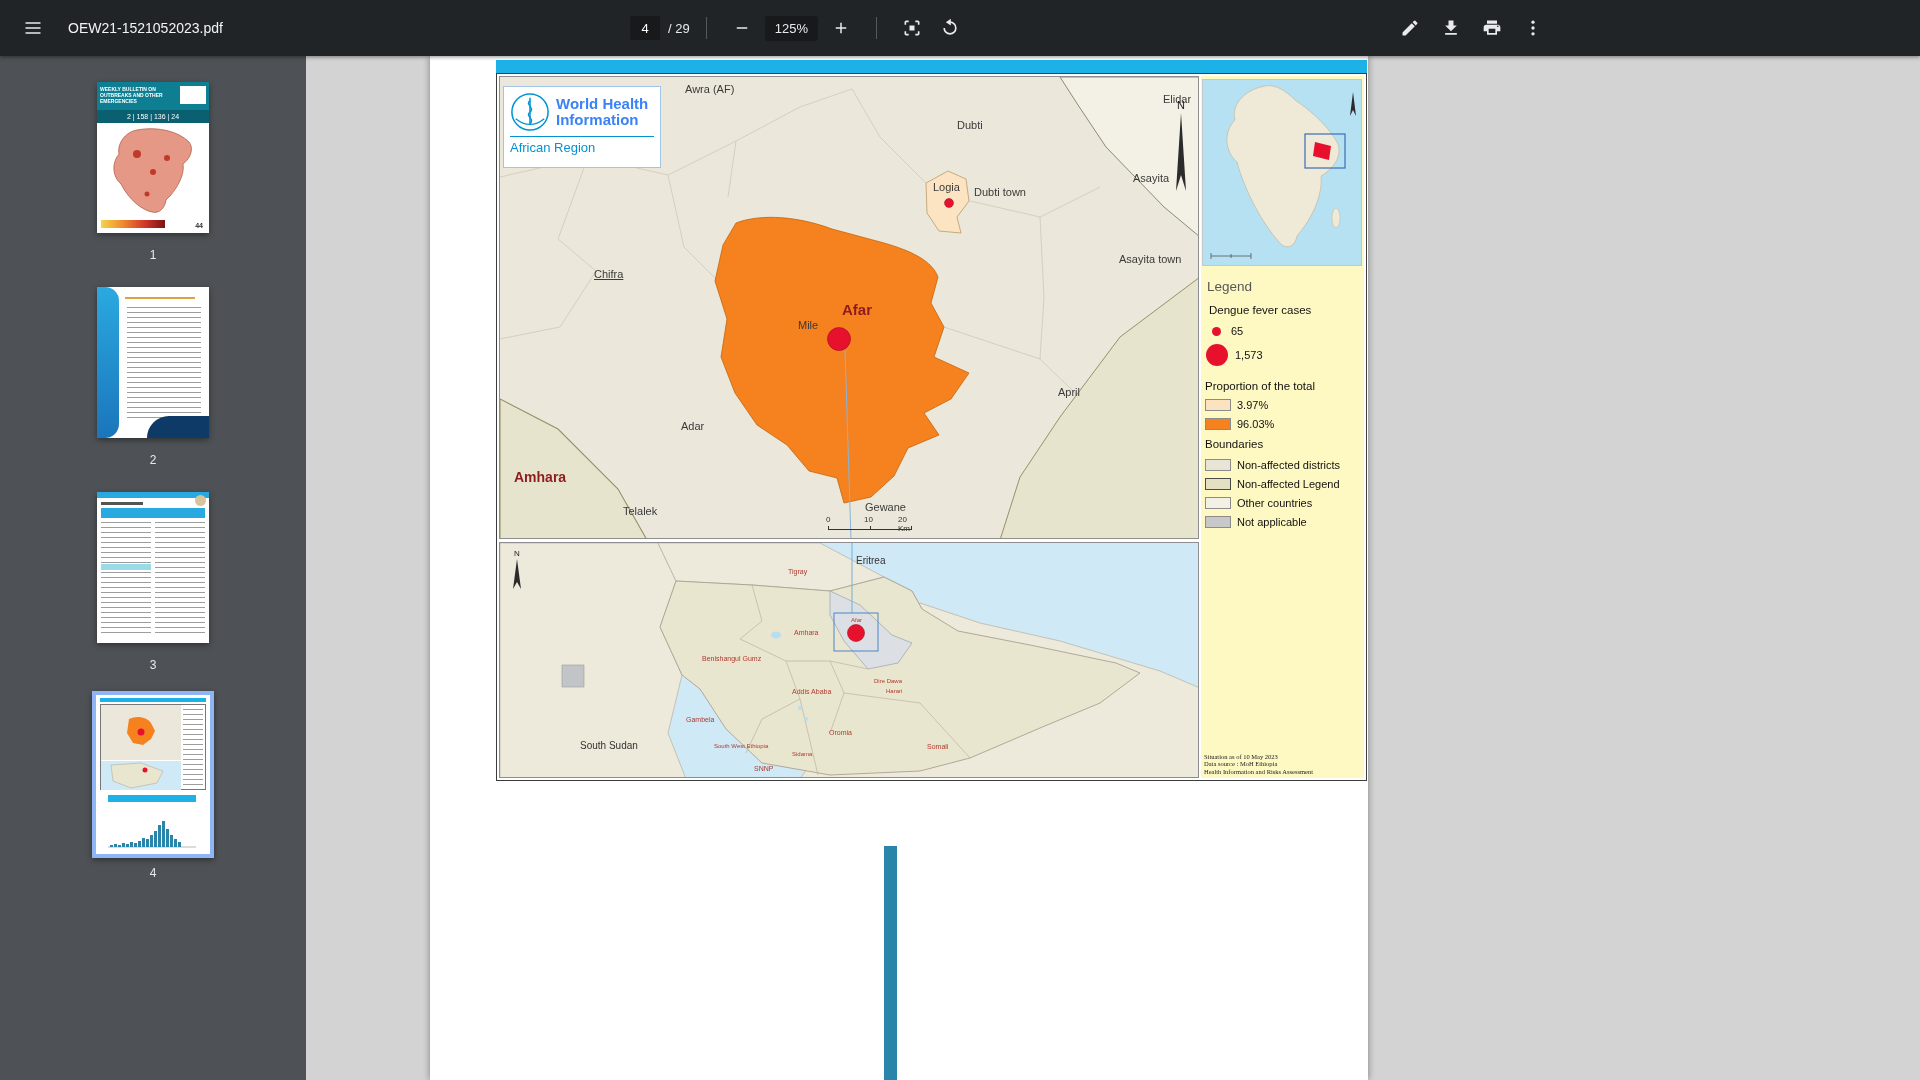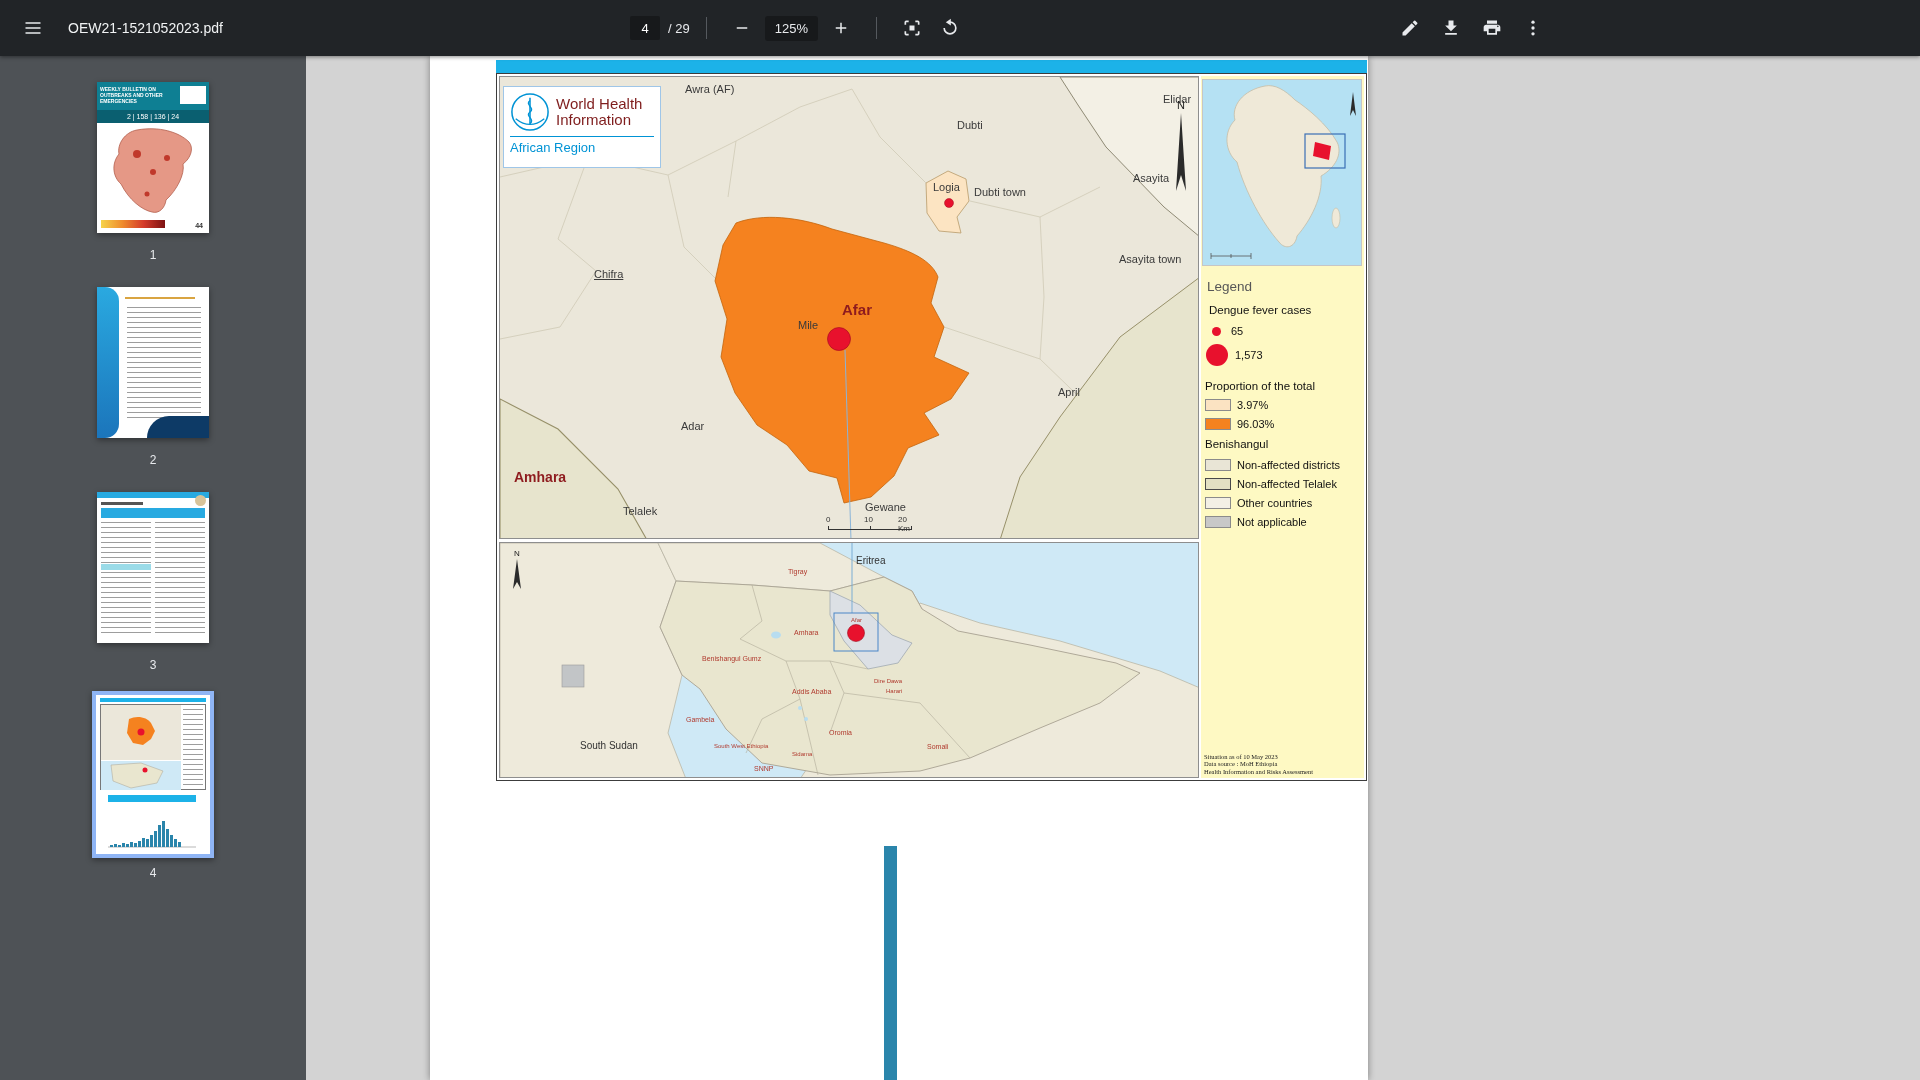--- a/index.html
+++ b/index.html
@@ -60,21 +60,21 @@
   .ml { position:absolute; font-size:11px; color:#3a3a3a; white-space:nowrap; }
   .ml.region { font-weight:bold; color:#8e1b1e; font-size:15px; }
   .ml.region2 { font-weight:bold; color:#8e1b1e; font-size:14px; }
   .bl { position:absolute; font-size:7px; color:#b03a2e; white-space:nowrap; }
   .bl.country { font-size:10px; color:#333; }
   .bl.tiny { font-size:6px; }
 
   .wholabel { position:absolute; left:3px; top:9px; width:158px; height:82px; background:#fff;
               border:1px solid #9fc6e8; padding:5px 6px; }
   .whorow { display:flex; align-items:center; gap:6px; }
-  .whotext { font-size:15px; line-height:16px; font-weight:normal; color:#7f1d1d; }
+  .whotext { font-size:15px; line-height:16px; font-weight:bold; color:#3b82f6; }
   .whodiv { height:1px; background:#0093d5; margin:4px 0 3px 0; }
   .whoregion { font-size:13px; color:#0093d5; }
 
   .scalebar { position:absolute; left:326px; top:438px; width:92px; height:22px; font-size:8px; color:#333; }
   .scalebar span { position:absolute; top:0; }
   .s0{left:0} .s1{left:38px} .s2{left:72px}
   .sline { position:absolute; left:2px; top:11px; width:84px; height:4px;
            border-left:1px solid #333; border-right:1px solid #333; border-bottom:1px solid #333; }
   .smid { position:absolute; left:44px; top:11px; width:1px; height:4px; background:#333; }
 
@@ -408,25 +408,25 @@
 
         <div class="dot" style="left:5px; top:268px; width:22px; height:22px;"></div>
         <div class="lg-lab" style="left:34px; top:273px;">1,573</div>
 
         <div class="lg-h" style="left:4px; top:304px;">Proportion of the total</div>
         <div class="sw" style="top: 323px; background: rgb(251, 227, 194);"></div>
         <div class="lg-lab" style="left:36px; top:323px;">3.97%</div>
         <div class="sw" style="top: 342px; background: rgb(245, 130, 31);"></div>
         <div class="lg-lab" style="left:36px; top:342px;">96.03%</div>
 
-        <div class="lg-h" style="left:4px; top:362px;">Benishangul</div>
+        <div class="lg-h" style="left:4px; top:362px;">Boundaries</div>
         <div class="sw" style="top: 383px; background: rgb(233, 229, 214);"></div>
         <div class="lg-lab" style="left:36px; top:383px;">Non-affected districts</div>
         <div class="sw" style="top: 402px; border-color: rgb(74, 74, 74); background: rgb(227, 224, 195);"></div>
-        <div class="lg-lab" style="left:36px; top:402px;">Non-affected Telalek</div>
+        <div class="lg-lab" style="left:36px; top:402px;">Non-affected Legend</div>
         <div class="sw" style="top: 421px; background: rgb(243, 240, 229);"></div>
         <div class="lg-lab" style="left:36px; top:421px;">Other countries</div>
         <div class="sw" style="top: 440px; background: rgb(200, 200, 200);"></div>
         <div class="lg-lab" style="left:36px; top:440px;">Not applicable</div>
 
         <div class="lg-src">
           <div>Situation as of 10 May 2023</div>
           <div>Data source : MoH Ethiopia</div>
           <div>Health Information and Risks Assessment</div>
         </div>

